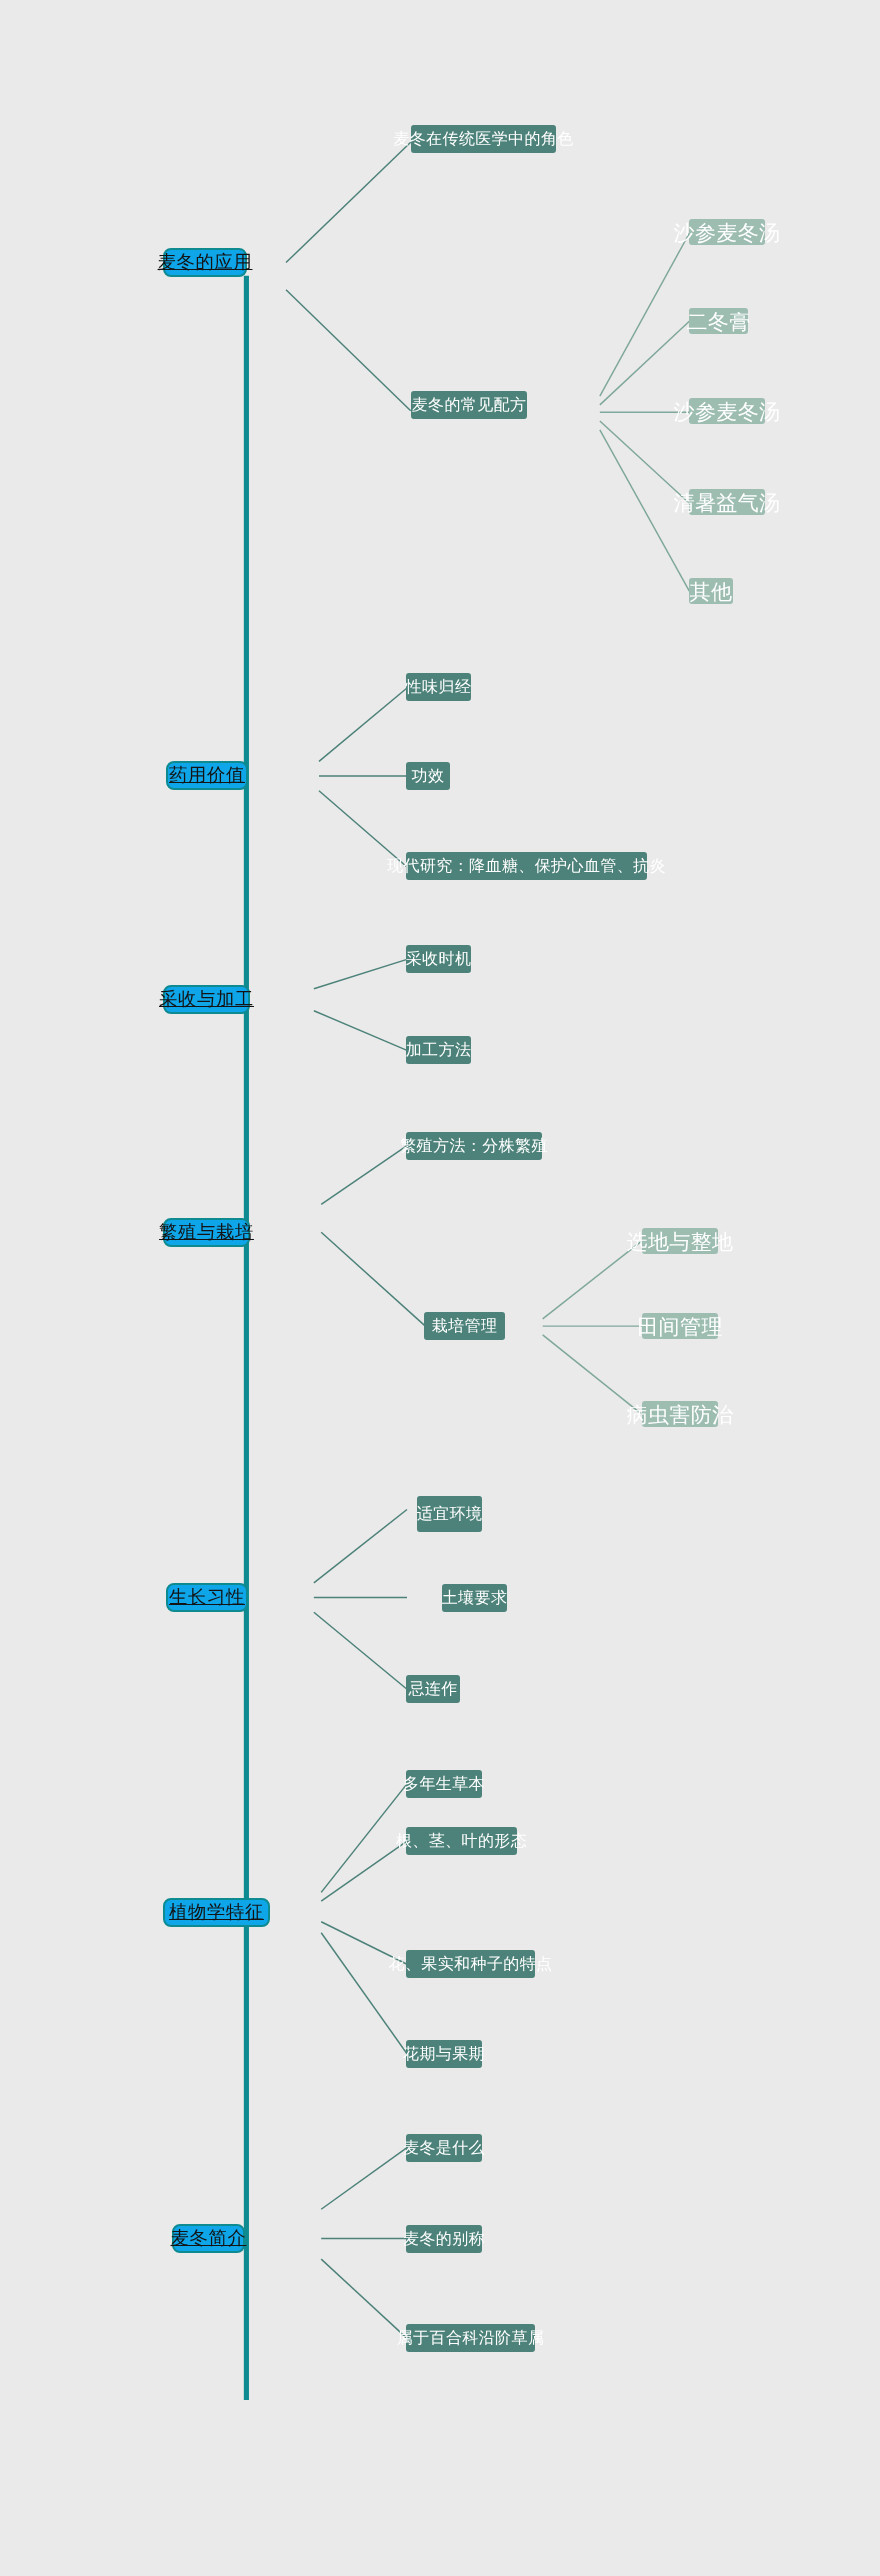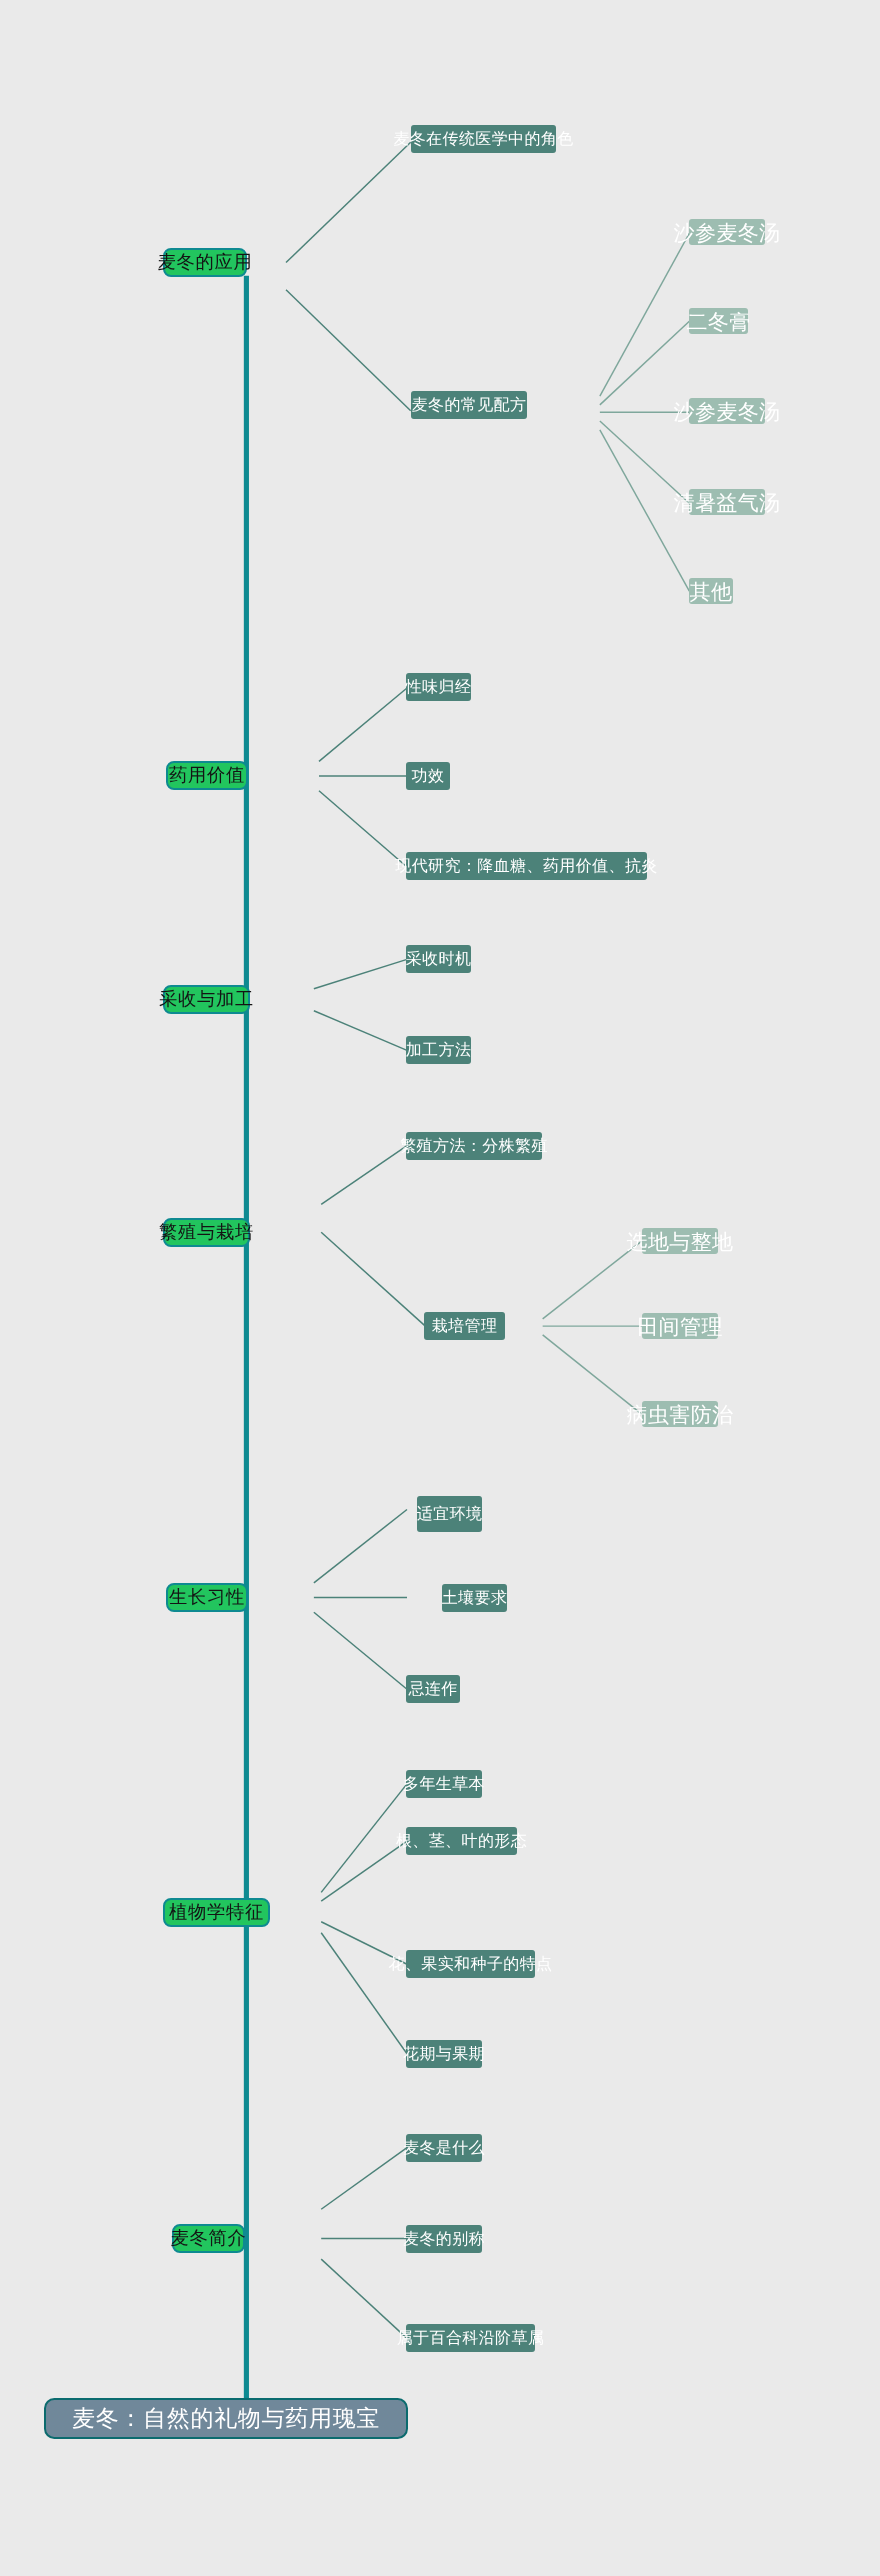--- a/index.html
+++ b/index.html
@@ -41,26 +41,27 @@
   .node.root {
     background: #70889a;
     border: 2.2px solid #0b6b6e;
     border-radius: 10.3px;
     color: #ffffff;
     font-size: 23px;
     letter-spacing: 0.7px;
   }
   
   .node.lvl1 {
-    background: #22c55e;
+    background: #0ea5e9;
     border: 2.2px solid #0e8a91;
     border-radius: 8px;
     color: #141414;
     font-size: 18.3px;
     letter-spacing: 0.7px;
+    text-decoration: underline;
   }
   
   .node.lvl2 {
     background: #4c8279;
     border: none;
     border-radius: 2.9px;
     color: #ffffff;
     font-size: 16px;
     letter-spacing: 0.4px;
   }
@@ -146,21 +147,21 @@
   <div class="node lvl1" style="left:166px; top:761px; width:82px; height:29px;">
     <span>药用价值</span>
   </div>
   <div class="node lvl2" style="left:406px; top:673px; width:65px; height:28px;">
     <span>性味归经</span>
   </div>
   <div class="node lvl2" style="left:406px; top:762px; width:44px; height:28px;">
     <span>功效</span>
   </div>
   <div class="node lvl2" style="left:406px; top:852px; width:241px; height:28px;">
-    <span>现代研究：降血糖、药用价值、抗炎</span>
+    <span>现代研究：降血糖、保护心血管、抗炎</span>
   </div>
 
   <div class="node lvl1" style="left:163px; top:985px; width:87px; height:29px;">
     <span>采收与加工</span>
   </div>
   <div class="node lvl2" style="left:406px; top:945px; width:65px; height:28px;">
     <span>采收时机</span>
   </div>
   <div class="node lvl2" style="left:406px; top:1036px; width:65px; height:28px;">
     <span>加工方法</span>
@@ -220,18 +221,15 @@
   <div class="node lvl2" style="left:406px; top:2134px; width:76px; height:28px;">
     <span>麦冬是什么</span>
   </div>
   <div class="node lvl2" style="left:406px; top:2225px; width:76px; height:28px;">
     <span>麦冬的别称</span>
   </div>
   <div class="node lvl2" style="left:406px; top:2324px; width:129px; height:28px;">
     <span>属于百合科沿阶草属</span>
   </div>
 
-  <div class="node root" style="left:44px; top:2398px; width:364px; height:41px;">
-    <span>麦冬：自然的礼物与药用瑰宝</span>
-  </div>
 
 </div>
 
 
 </body></html>

